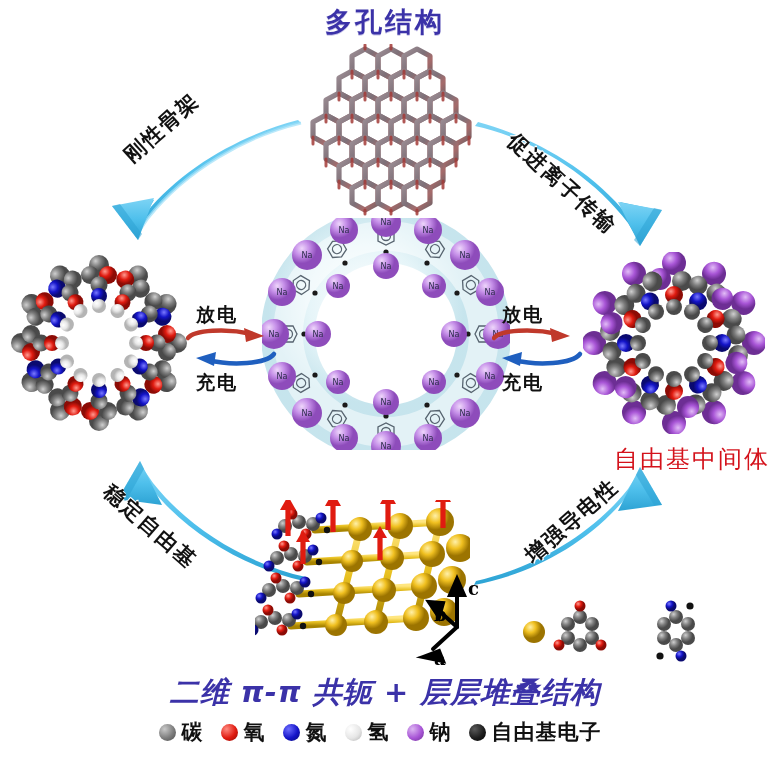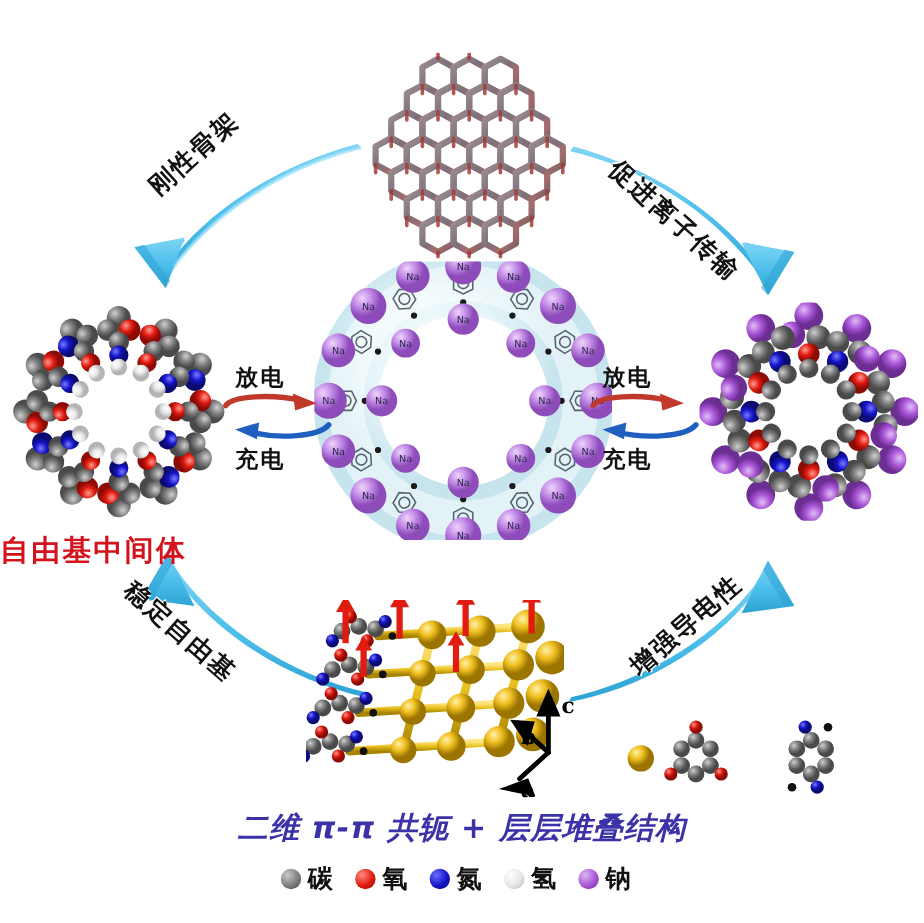--- a/index.html
+++ b/index.html
@@ -22,30 +22,30 @@
     left: 0; right: 0; top: 4px;
     text-align: center;
     font-size: 27px;
     font-weight: bold;
     color: #3b32a8;
     letter-spacing: 3px;
     text-shadow: 0 1px 0 #c9c6e8;
   }
   .caption-red {
     left: 0; right: 0; top: 443px;
-    text-align: left;
+    text-align: right;
     font-size: 24px;
-    font-weight: bold;
+    font-weight: normal;
     color: #d4121b;
     letter-spacing: 2px;
   }
   .caption-blue {
     left: 0; right: 0; top: 673px;
     text-align: center;
-    font-size: 25px;
+    font-size: 29px;
     font-weight: bold;
     font-style: italic;
     color: #3b32a8;
     letter-spacing: 1px;
   }
 
   
   .arrow-label {
     font-size: 21px;
     font-weight: bold;
@@ -108,20 +108,21 @@
     font-style: normal;
     color: #000000;
     font-family: "DejaVu Serif", "Liberation Serif", serif;
   }
 </style>
 </head>
 <body>
 
 <div id="figure">
 
+  <div class="abs title-top">多孔结构</div>
 
   <svg class="abs" style="left:268px; top:44px;" width="240" height="172" viewBox="0 0 240 172">
     <defs>
       <linearGradient id="hexbond" x1="0" y1="0" x2="1" y2="1">
         <stop offset="0%" stop-color="#9e8f96"></stop>
         <stop offset="45%" stop-color="#7e7078"></stop>
         <stop offset="70%" stop-color="#a76b6b"></stop>
         <stop offset="100%" stop-color="#6e6166"></stop>
       </linearGradient>
     </defs>
@@ -843,15 +844,19 @@
       <span class="legend-text">氮</span>
     </div>
     <div class="legend-item">
       <span class="sphere s-h"></span>
       <span class="legend-text">氢</span>
     </div>
     <div class="legend-item">
       <span class="sphere s-na"></span>
       <span class="legend-text">钠</span>
     </div>
+    <div class="legend-item">
+      <span class="sphere s-e"></span>
+      <span class="legend-text">自由基电子</span>
+    </div>
   </div>
 
 </div>
 
 </body></html>

